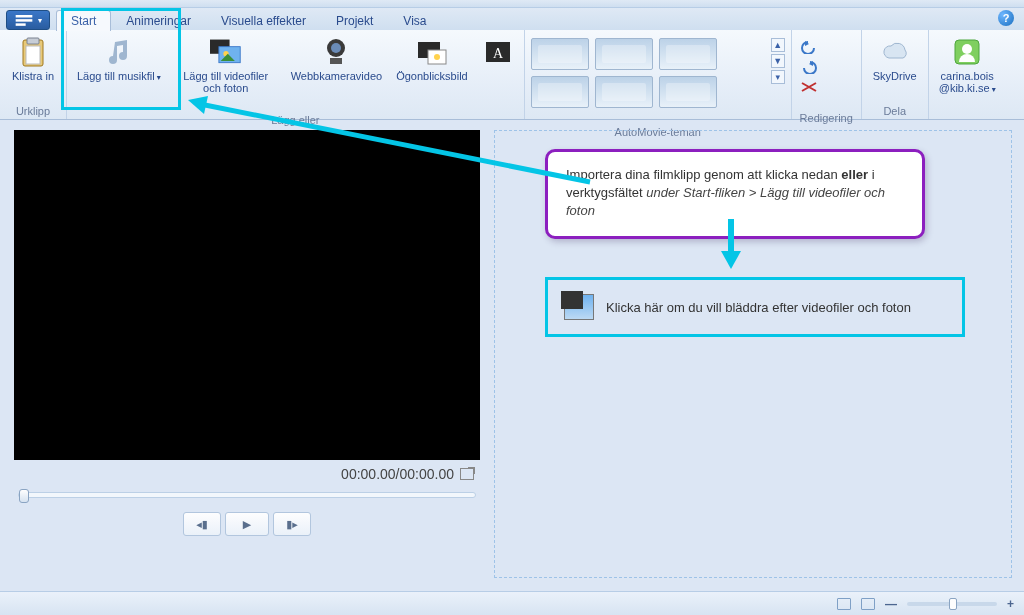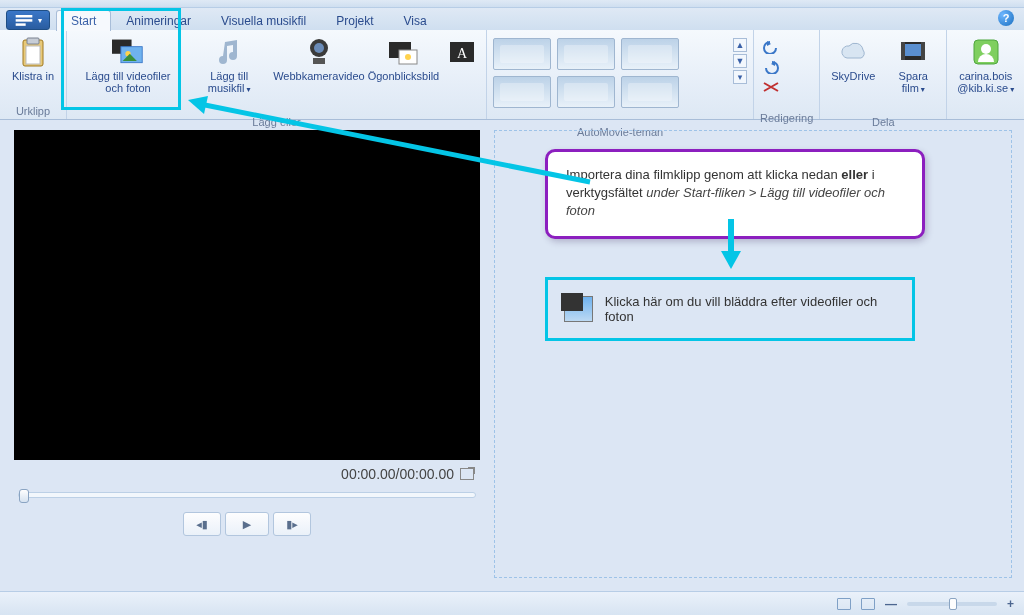--- a/index.html
+++ b/index.html
@@ -103,21 +103,21 @@
 .drop-area{border:1px dashed #9ec3e8;height:448px;padding:18px 30px 18px 50px;position:relative}
 .callout{
   border:3px solid #8c1fbf;border-radius:10px;background:#fff;padding:14px 14px 16px 18px;
   color:#333;font-size:13px;line-height:18px;box-shadow:2px 3px 6px rgba(60,40,90,.25);
   width:380px;margin-left:0;
 }
 .callout b{font-weight:bold}
 .callout i{font-style:italic;color:#444}
 .arrow-down{width:0;height:0;border-left:10px solid transparent;border-right:10px solid transparent;border-top:18px solid #04c5e6;margin:12px 0 8px 176px;position:relative}
 .arrow-down::before{content:"";position:absolute;left:-3px;top:-50px;width:6px;height:36px;background:#04c5e6}
-.browse-box{border:3px solid #04c5e6;padding:14px 16px;display:flex;align-items:center;gap:12px;width:370px}
+.browse-box{border:3px solid #04c5e6;padding:14px 16px;display:flex;align-items:center;gap:12px;width:420px}
 .browse-box .thumb{width:30px;height:26px;background:linear-gradient(#6fb2ef,#bcd9f3);border:1px solid #777;position:relative}
 .browse-box .thumb::before{content:"";position:absolute;left:-4px;top:-4px;width:22px;height:18px;background:#333}
 .browse-box .txt{font-size:13px;color:#333}
 .status-bar{position:absolute;left:0;right:0;bottom:0;height:24px;background:linear-gradient(#eaf1fa,#d7e4f2);border-top:1px solid #b7cde6;display:flex;justify-content:flex-end;align-items:center;gap:10px;padding-right:10px;color:#4c6690;font-size:12px}
 .status-bar .icon-sm{width:14px;height:12px;border:1px solid #7fa0c6;border-radius:1px}
 .status-bar .zoom-track{width:90px;height:4px;background:#c8d8ea;position:relative;border-radius:2px}
 .status-bar .zoom-track .zthumb{position:absolute;left:42px;top:-4px;width:8px;height:12px;background:#fdfdfd;border:1px solid #8aa4c2;border-radius:2px}
 .arrow-line{position:absolute;z-index:49;pointer-events:none}
 svg{display:block}
 .ic svg{width:32px;height:32px}
@@ -134,21 +134,21 @@
   <div class="app-btn">
     <svg viewBox="0 0 24 16" width="20" height="14">
         <rect x="2" y="2" width="20" height="3" fill="#fff"></rect>
         <rect x="2" y="7" width="20" height="3" fill="#fff"></rect>
         <rect x="2" y="12" width="12" height="3" fill="#fff"></rect>
       </svg>
     <span class="dropdown-caret" style="color:#fff">▾</span>
   </div>
   <div class="tab active">Start</div>
   <div class="tab">Animeringar</div>
-  <div class="tab">Visuella musikfil</div>
+  <div class="tab">Visuella effekter</div>
   <div class="tab">Projekt</div>
   <div class="tab">Visa</div>
   <div class="help-ico">?</div>
 </div>
 
 <div class="ribbon">
 
   <div class="group">
     <div class="group-items">
       <div class="big-btn">
@@ -160,38 +160,38 @@
             </svg>
         </span>
         <span class="lbl">Klistra in</span>
       </div>
     </div>
     <div class="group-caption">Urklipp</div>
   </div>
 
   <div class="group">
     <div class="group-items">
+      <div class="big-btn">
+        <span class="ic">
+          <svg viewBox="0 0 32 32">
+              <path d="M12 6 L24 4 V20 A4 4 0 1 1 20 16 V9 L14 10 V24 A4 4 0 1 1 10 20 Z" fill="#9fb6d0"></path>
+            </svg>
+        </span>
+        <span class="lbl"><span>Lägg till musikfil</span><span class="dropdown-caret">▾</span></span>
+      </div>
       <div class="big-btn" style="min-width:110px">
         <span class="ic">
           <svg viewBox="0 0 36 32">
               <rect x="0" y="2" width="22" height="16" fill="#2a2a2a"></rect>
               <rect x="10" y="10" width="24" height="18" fill="#6fb2ef" stroke="#3a77c8"></rect>
               <circle cx="18" cy="18" r="3" fill="#ffd24d"></circle>
               <path d="M12 26 L20 18 L28 26 Z" fill="#3a8f3a"></path>
             </svg>
         </span>
         <span class="lbl">Lägg till videofiler och foton</span>
-      </div>
-      <div class="big-btn">
-        <span class="ic">
-          <svg viewBox="0 0 32 32">
-              <path d="M12 6 L24 4 V20 A4 4 0 1 1 20 16 V9 L14 10 V24 A4 4 0 1 1 10 20 Z" fill="#9fb6d0"></path>
-            </svg>
-        </span>
-        <span class="lbl"><span>Lägg till musikfil</span><span class="dropdown-caret">▾</span></span>
       </div>
       <div class="big-btn">
         <span class="ic">
           <svg viewBox="0 0 32 32">
               <circle cx="16" cy="12" r="9" fill="#3a3a3a"></circle>
               <circle cx="16" cy="12" r="5" fill="#6a8bb7"></circle>
               <rect x="10" y="22" width="12" height="6" fill="#555"></rect>
             </svg>
         </span>
         <span class="lbl">Webbkameravideo</span>
@@ -263,31 +263,20 @@
   <div class="group">
     <div class="group-items">
       <div class="big-btn">
         <span class="ic">
             <svg viewBox="0 0 32 32">
               <path d="M10 22 A6 6 0 0 1 12 10 A8 8 0 0 1 26 14 A5 5 0 0 1 24 22 Z" fill="#d8e5f2" stroke="#9fb6d0"></path>
             </svg>
           </span>
         <span class="lbl">SkyDrive</span>
       </div>
-      <div class="big-btn">
-        <span class="ic">
-            <svg viewBox="0 0 32 32">
-              <rect x="4" y="6" width="24" height="18" fill="#2a2a2a"></rect>
-              <rect x="6" y="8" width="20" height="12" fill="#5a8fd0"></rect>
-              <rect x="4" y="6" width="4" height="18" fill="#444"></rect>
-              <rect x="24" y="6" width="4" height="18" fill="#444"></rect>
-            </svg>
-          </span>
-        <span class="lbl"><span>Spara film</span><span class="dropdown-caret">▾</span></span>
-      </div>
     </div>
     <div class="group-caption">Dela</div>
   </div>
 
   <div class="group" style="border-right:none">
     <div class="group-items">
       <div class="big-btn">
         <span class="ic">
             <svg viewBox="0 0 32 32">
               <rect x="4" y="4" width="24" height="24" rx="4" fill="#7fcf5f" stroke="#4fa63f"></rect>

